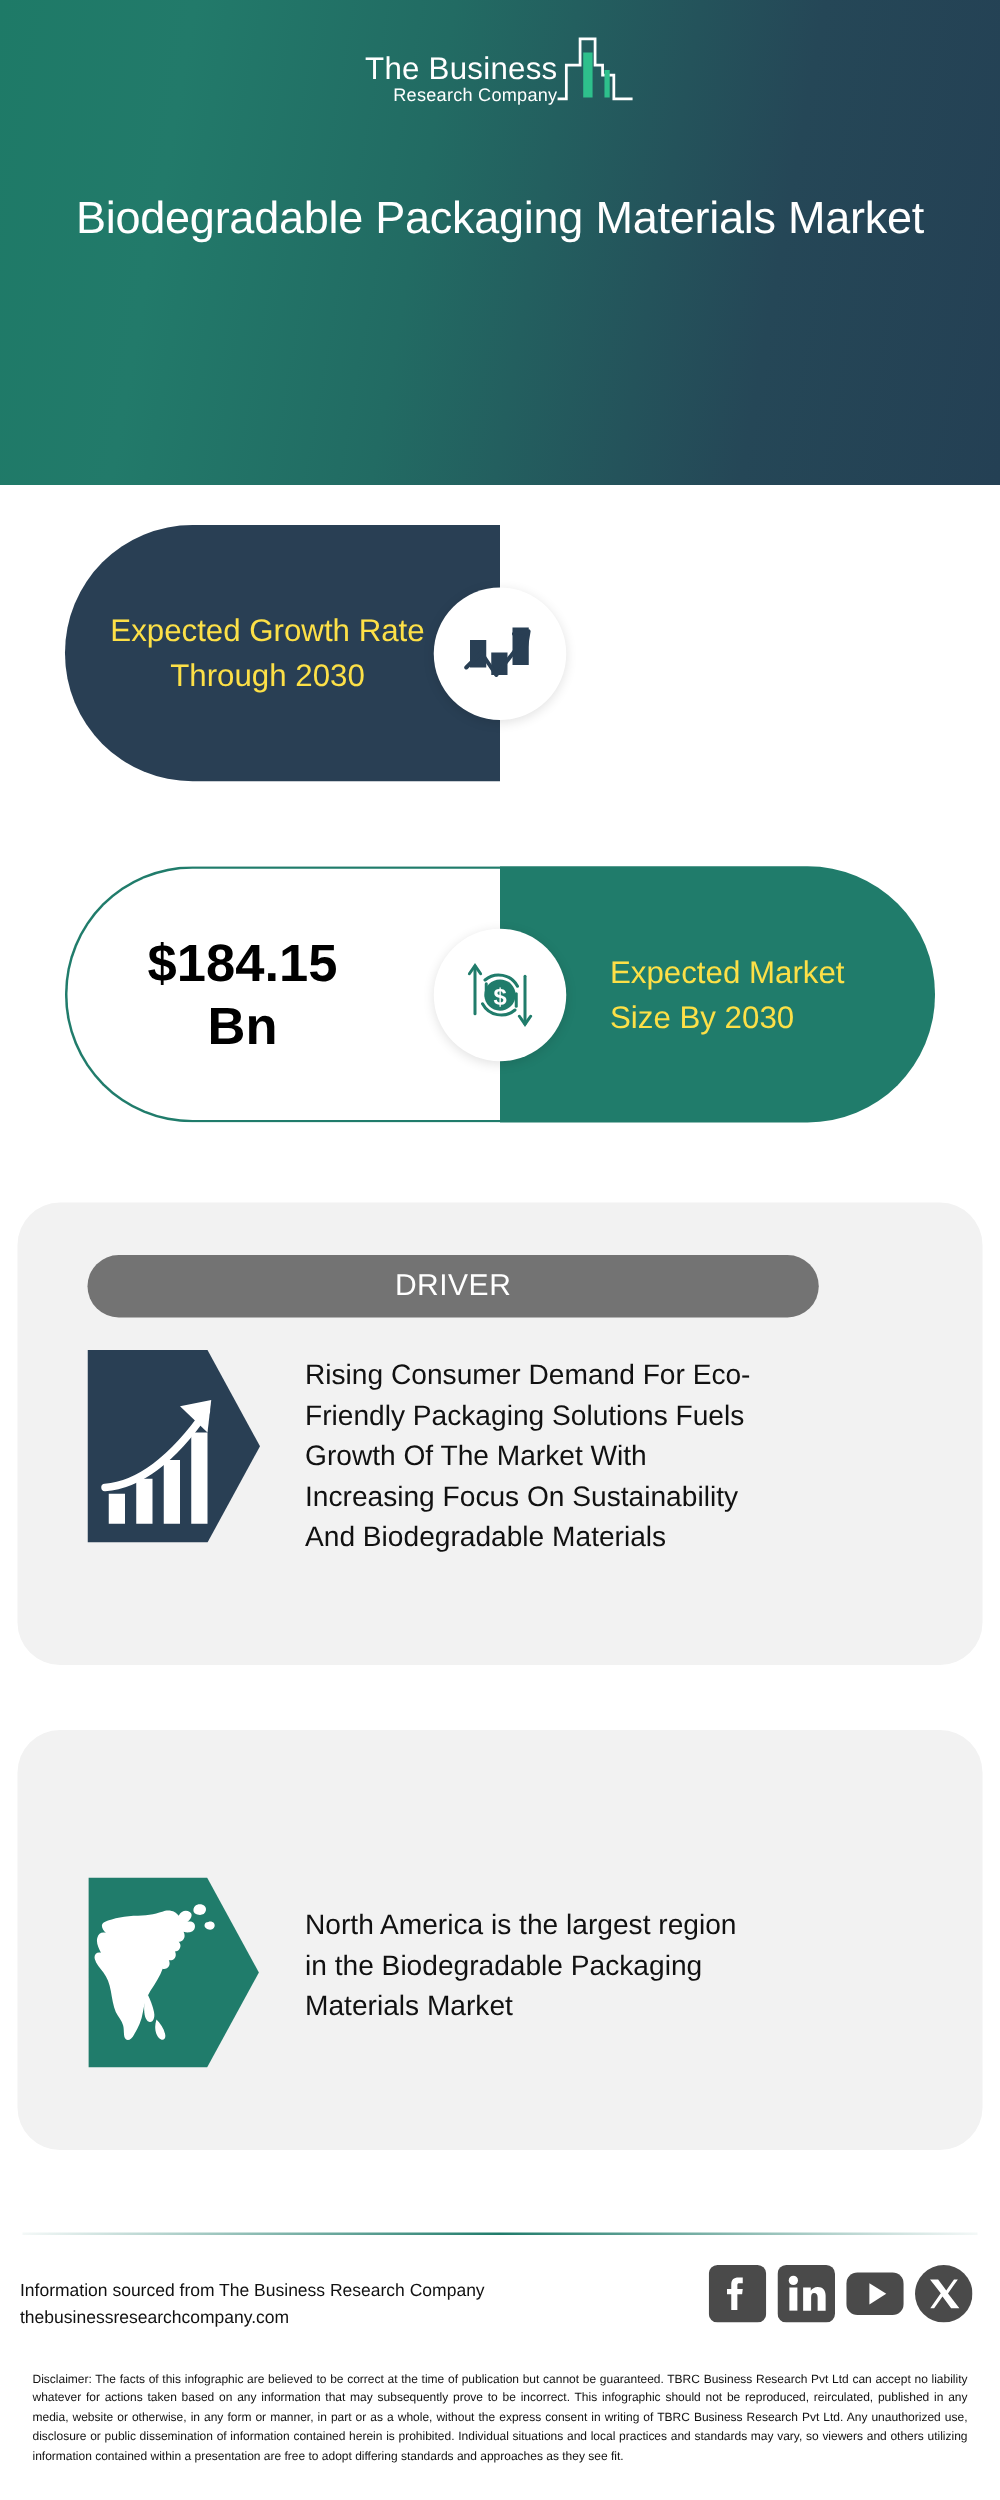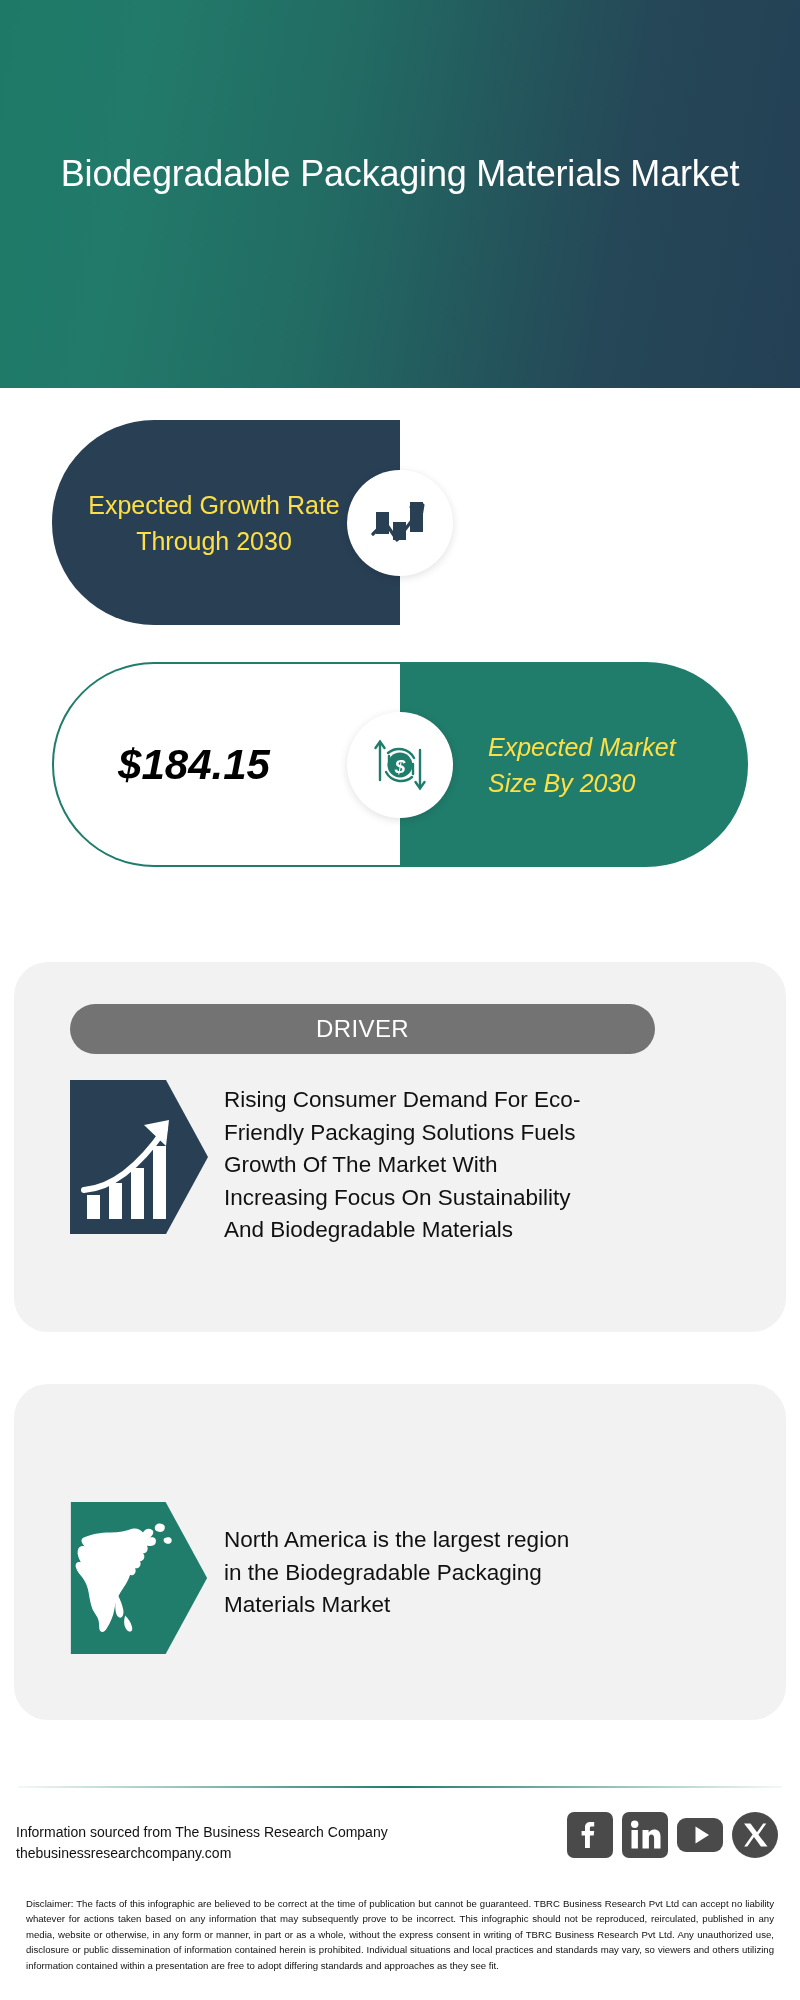--- a/index.html
+++ b/index.html
@@ -70,21 +70,21 @@
   }
 
   
   .stat {
     position: absolute;
     left: 52px;
     width: 696px;
     height: 205px;
   }
   .stat-1 { top: 420px; }
-  .stat-2 { top: 662px; font-style: italic; }
+  .stat-2 { top: 693px; }
 
   .stat-half {
     position: absolute;
     top: 0;
     width: 348px;
     height: 205px;
     display: flex;
     align-items: center;
   }
   .half-left  { left: 0; }
@@ -172,21 +172,21 @@
   }
   .pill-driver { left: 56px; width: 585px; background: #737373; }
   .pill-region { left: 56px; width: 580px; background: #207c6b; }
 
   .panel-body {
     position: absolute;
     left: 56px; right: 40px;
     top: 118px;
     display: flex;
     align-items: flex-start;
-    gap: 16px;
+    gap: 36px;
   }
 
   .hex-icon {
     flex: 0 0 auto;
     width: 138px;
     height: 154px;
     display: block;
   }
   .hex-icon-region { height: 152px; }
 
@@ -239,20 +239,33 @@
     text-align: justify;
   }
 </style>
 </head>
 <body>
 
 <div class="page">
 
   <div class="header">
 
+    <div class="logo-wrap">
+      <div class="logo-text">
+        <div class="logo-line1">The Business</div>
+        <div class="logo-line2">Research Company</div>
+      </div>
+      <svg class="logo-mark" width="64" height="62" viewBox="0 0 64 62">
+        <g fill="none" stroke="#ffffff" stroke-width="2.2">
+          <path d="M2,53 L9,53 L9,26 L20,26 L20,5 L32,5 L32,26 L38,26 L38,34 L47,34 L47,53 L62,53"></path>
+        </g>
+        <rect x="22.5" y="16" width="7.5" height="36" fill="#2ec08c"></rect>
+        <rect x="39.5" y="30" width="4.2" height="22" fill="#2ec08c"></rect>
+      </svg>
+    </div>
 
     <div class="hero-title">Biodegradable Packaging Materials Market</div>
   </div>
 
   <div class="stat stat-1">
     <div class="stat-half half-left filled-left">
       <div class="stat-label label-left">Expected Growth Rate Through 2030</div>
     </div>
     <div class="stat-badge">
       <svg width="60" height="54" viewBox="0 0 60 54">
@@ -262,20 +275,21 @@
         <path d="M3,38 L15,26 L27,44 L50,14" fill="none" stroke="#293f54" stroke-width="3.2" stroke-linejoin="round" stroke-linecap="round"></path>
         <path d="M41,11 L53,9 L51,21" fill="none" stroke="#293f54" stroke-width="3" stroke-linejoin="round" stroke-linecap="round"></path>
       </svg>
     </div>
   </div>
 
   <div class="stat stat-2">
     <div class="stat-half half-left outline-left">
       <div class="stat-value value-left">
         <div>$184.15</div>
+        <div>Bn</div>
       </div>
     </div>
     <div class="stat-half half-right filled-right-teal">
       <div class="stat-label label-right">Expected Market Size By 2030</div>
     </div>
     <div class="stat-badge">
       <svg width="62" height="58" viewBox="0 0 62 58">
         <g fill="none" stroke="#207c6b" stroke-width="2.4" stroke-linecap="round">
           <path d="M11,6 L11,44"></path>
           <path d="M6.5,12 L11,5.5 L15.5,12"></path>

